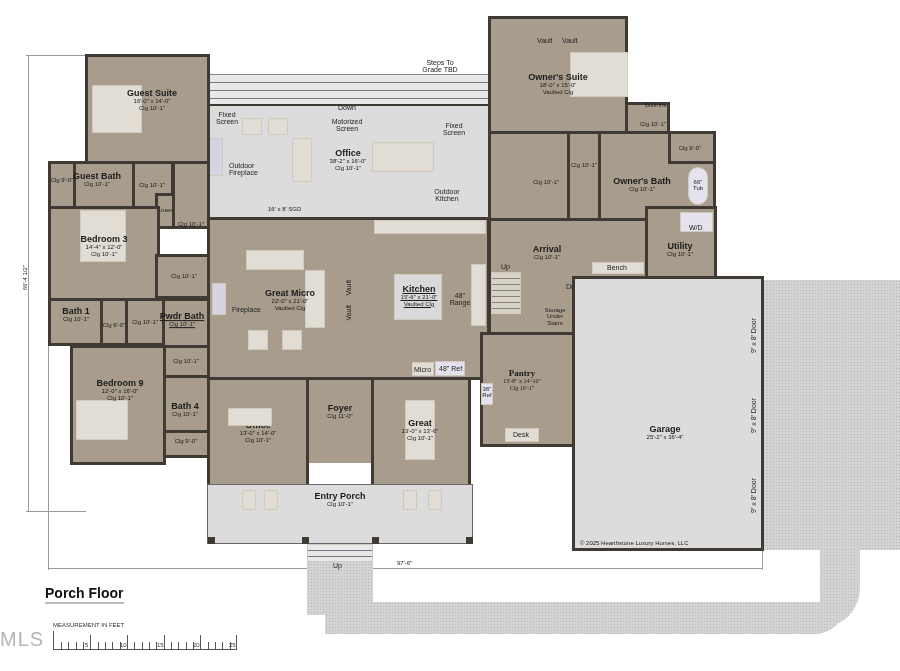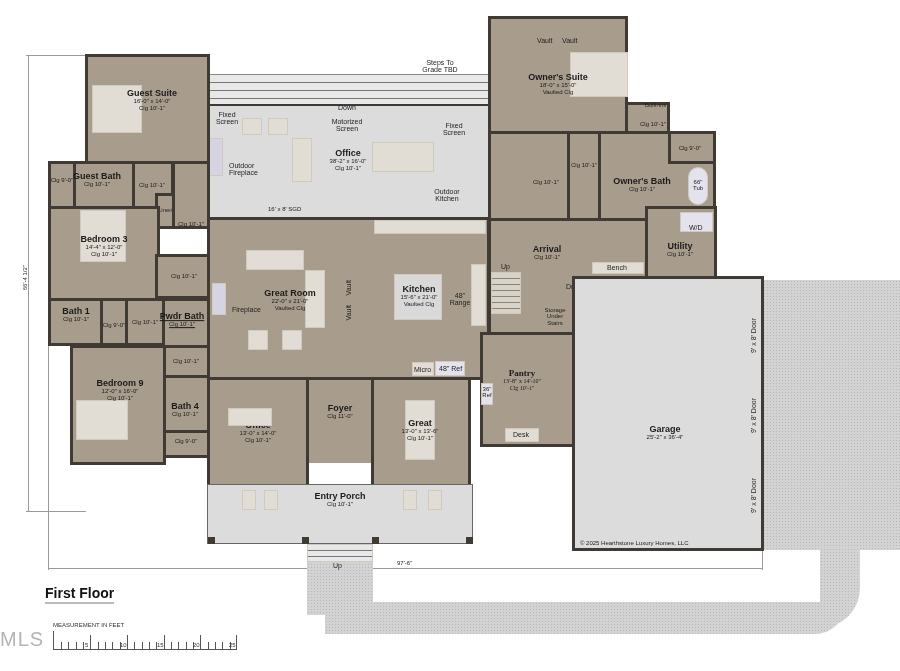--- a/index.html
+++ b/index.html
@@ -146,29 +146,29 @@
     </div>
 
   <div class="room" style="left:207px;top:217px;width:283px;height:163px;"></div>
   <div class="fur" style="left:374px;top:220px;width:112px;height:14px;"></div>
   <div class="fur" style="left:246px;top:250px;width:58px;height:20px;"></div>
   <div class="fur" style="left:305px;top:270px;width:20px;height:58px;"></div>
   <div class="fur" style="left:248px;top:330px;width:20px;height:20px;"></div>
   <div class="fur" style="left:282px;top:330px;width:20px;height:20px;"></div>
   <div class="fur" style="left:212px;top:283px;width:14px;height:32px;background:#d6d4e2;"></div>
   <div class="lbl" style="left:290px;top:300px;">
-    <span class="n">Great Room</span>
+    <span class="n">Great Micro</span>
     <span class="d">22'-0" x 21'-0"</span>
     <span class="d">Vaulted Clg</span>
   </div>
   <div class="note" style="left:232px;top:306px;">Fireplace</div>
   <div class="note vert" style="left:345px;top:280px;">Vault</div>
   <div class="note vert" style="left:345px;top:305px;">Vault</div>
   <div class="fur" style="left:394px;top:274px;width:48px;height:46px;background:#d9d9d9;"></div>
-  <div class="lbl" style="left:419px;top:296px;">
+  <div class="lbl" style="left:419px;top:296px;text-decoration:underline;">
     <span class="n">Kitchen</span>
     <span class="d">15'-6" x 21'-0"</span>
     <span class="d">Vaulted Clg</span>
   </div>
   <div class="fur" style="left:471px;top:264px;width:15px;height:62px;"></div>
   <div class="note" style="left:449px;top:292px;width:22px;white-space:normal;">48" Range</div>
   <div class="fur" style="left:412px;top:362px;width:22px;height:14px;"></div>
   <div class="note" style="left:414px;top:366px;">Micro</div>
   <div class="fur" style="left:435px;top:361px;width:30px;height:15px;background:#e4e2ec;"></div>
   <div class="note" style="left:439px;top:365px;">48" Ref</div>
@@ -276,21 +276,21 @@
   <div class="fur" style="left:264px;top:490px;width:14px;height:20px;"></div>
   <div class="fur" style="left:403px;top:490px;width:14px;height:20px;"></div>
   <div class="fur" style="left:428px;top:490px;width:14px;height:20px;"></div>
   <div class="lbl" style="left:340px;top:500px;">
     <span class="n">Entry Porch</span>
     <span class="d">Clg 10'-1"</span>
   </div>
   <div class="fur" style="left:307px;top:544px;width:66px;height:18px;background:repeating-linear-gradient(#e8e8e8 0 5px,#777 5px 6px);"></div>
   <div class="note" style="left:333px;top:562px;">Up</div>
 
-  <div class="title">First Floor</div>
+  <div class="title">Porch Floor</div>
   <div class="mls">MLS</div>
   <div class="scale-label">MEASUREMENT IN FEET</div>
   <div class="scale">
     <div class="tick" style="left:7px;height:7px;"></div>
       <div class="tick" style="left:14px;height:7px;"></div>
       <div class="tick" style="left:22px;height:7px;"></div>
       <div class="tick" style="left:29px;height:7px;"></div>
       <div class="tick" style="left:36px;height:14px;"></div>
     <div class="tick" style="left:44px;height:7px;"></div>
       <div class="tick" style="left:51px;height:7px;"></div>

